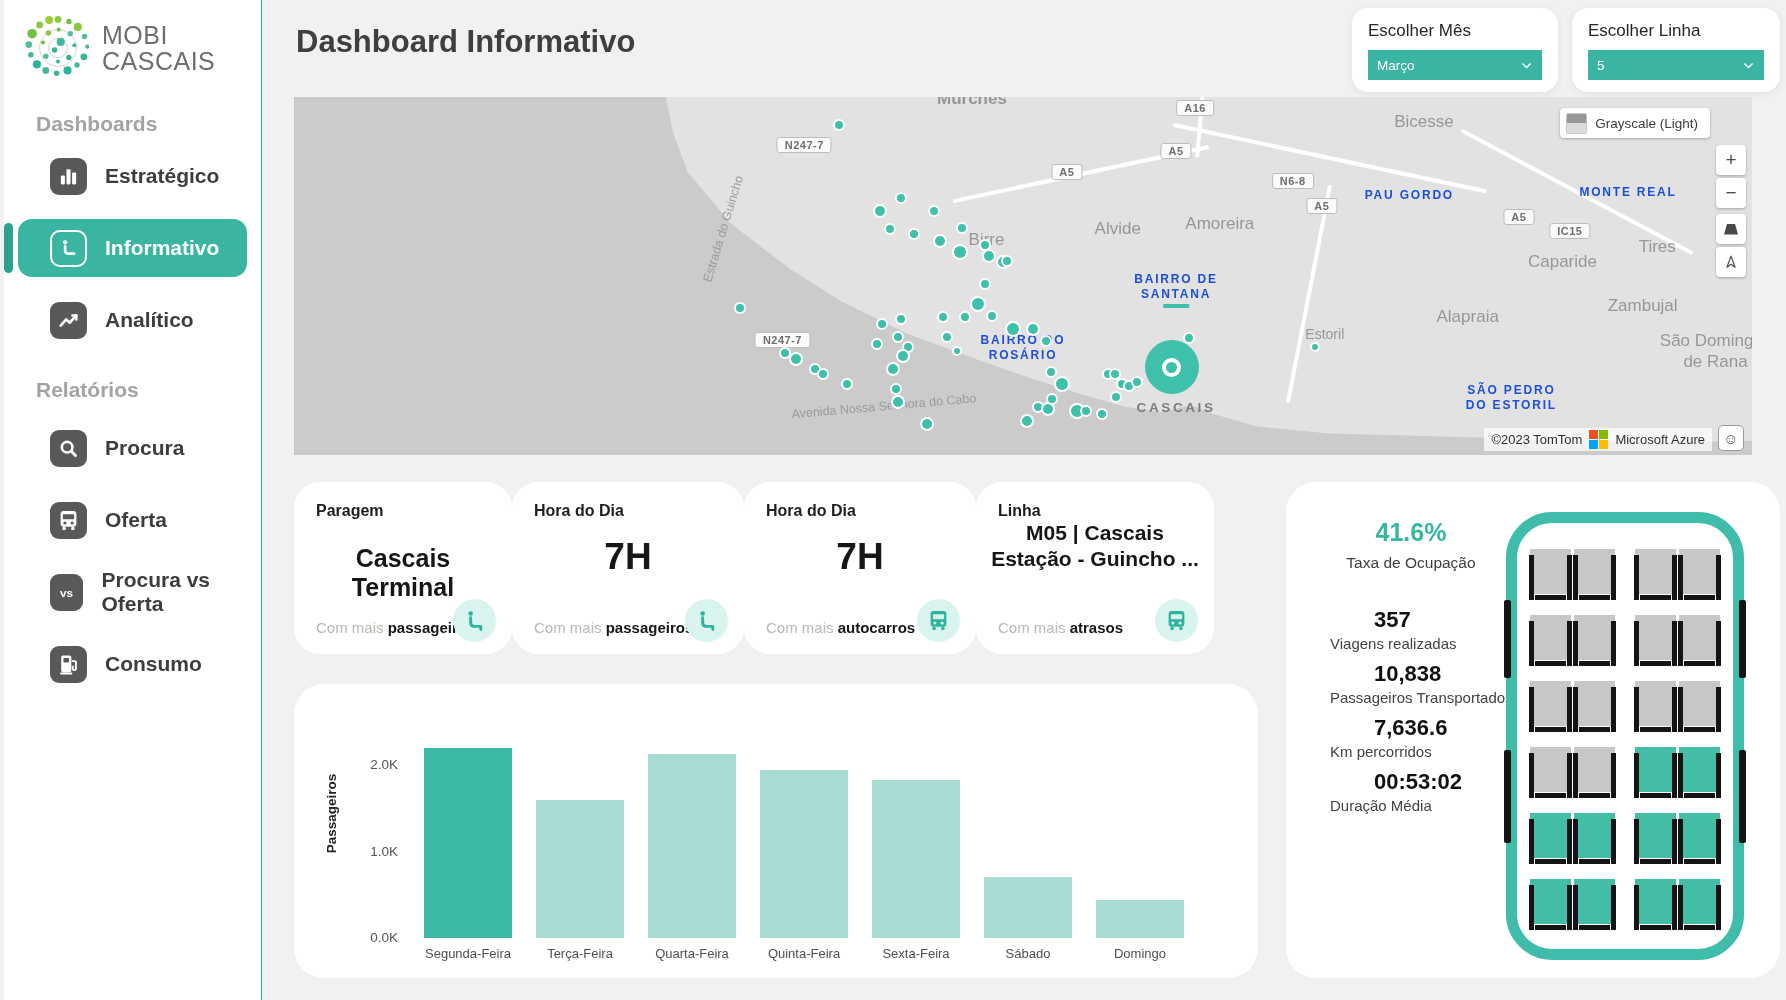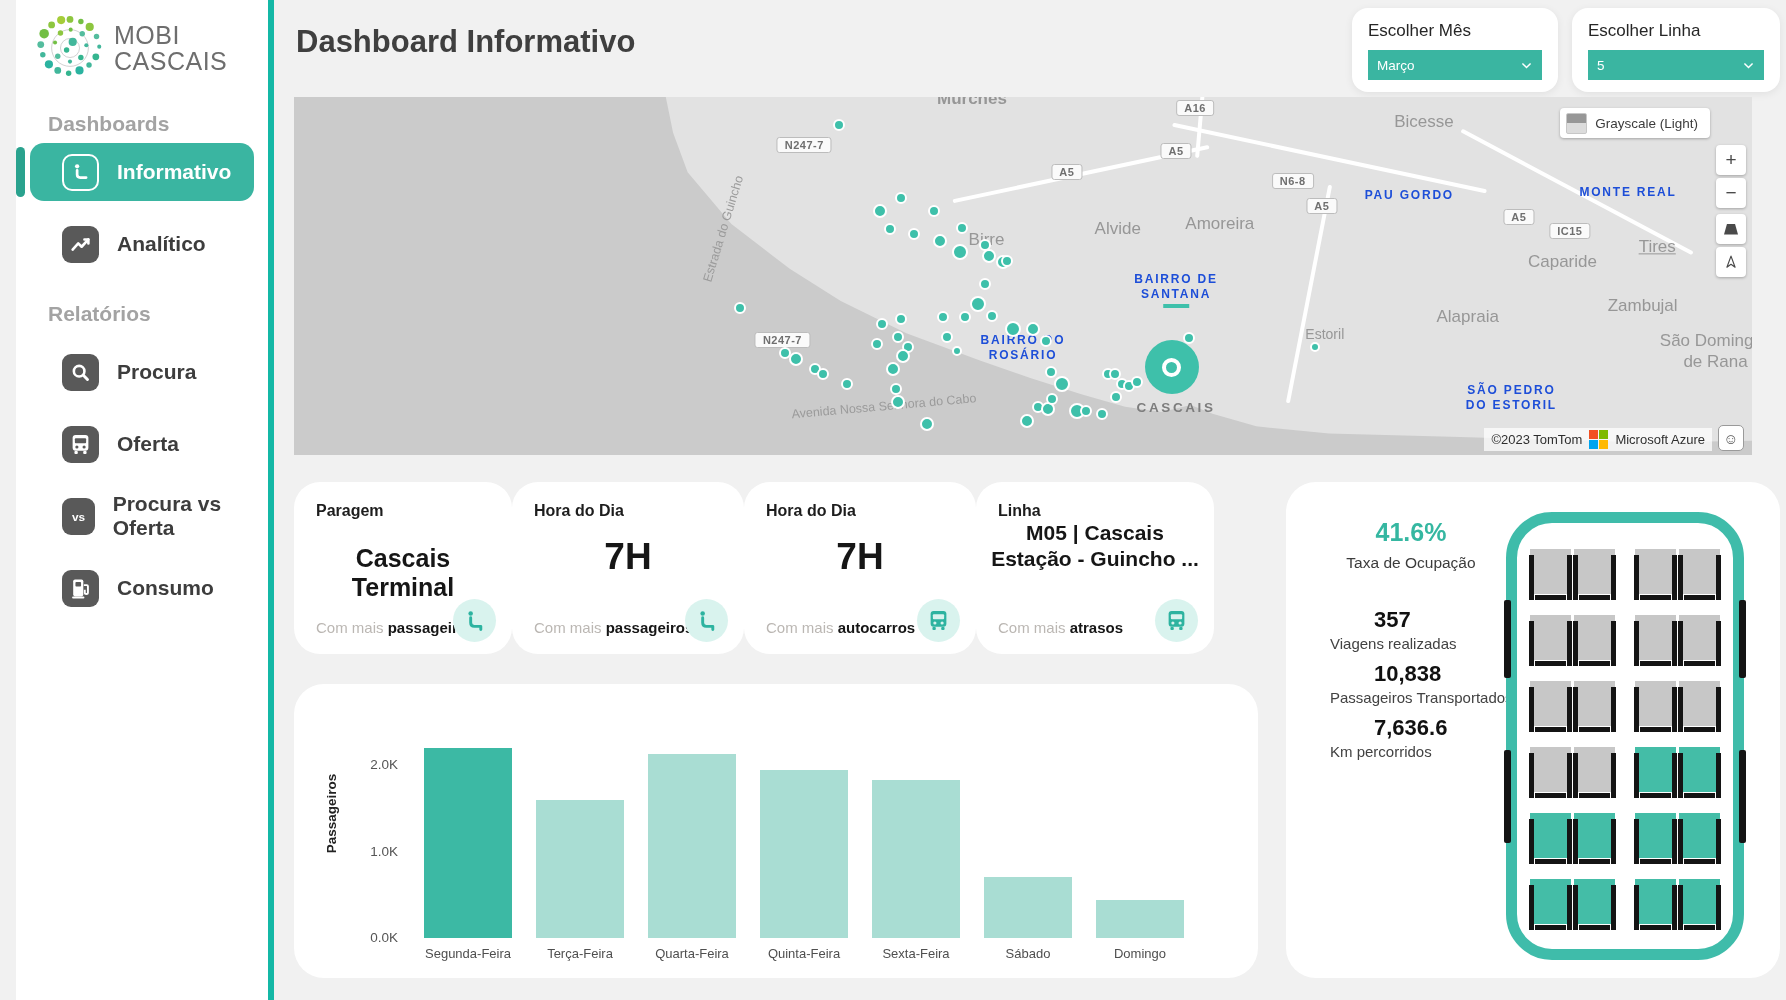--- a/index.html
+++ b/index.html
@@ -1,20 +1,20 @@
 <!DOCTYPE html>
 <html><head>
 <meta charset="utf-8">
 <style>
   html,body{margin:0;padding:0;}
   body{font-family:"Liberation Sans",sans-serif;background:#f1f1f1;}
   #app{position:relative;width:1786px;height:1000px;background:#f1f1f1;overflow:hidden;}
 
   
-  #sidebar{position:absolute;left:16px;top:0;bottom:0;width:258px;background:#fff;border-right:6px solid #14b8a6;box-sizing:border-box;}
+  #sidebar{position:absolute;left:4px;top:0;bottom:0;width:258px;background:#fff;border-right:1px solid #14b8a6;box-sizing:border-box;}
   .logo{display:flex;align-items:center;gap:10px;padding:14px 0 0 20px;}
   .logo svg{width:68px;height:68px;flex:0 0 auto;}
   .logo-text{color:#6e6e6e;font-size:25px;line-height:1.05;letter-spacing:.5px;}
   .nav-heading{padding-left:32px;font-size:21px;font-weight:bold;color:#a3a3a3;}
   .h-dash{margin:30px 0 4px;}
   .h-rel{margin:22px 0 10px;}
   .nav-item{position:relative;height:72px;display:flex;align-items:center;gap:18px;padding-left:46px;font-size:21px;font-weight:bold;color:#3d3d3d;cursor:pointer;}
   .icon-box{width:37px;height:37px;border-radius:9px;background:#595959;display:flex;align-items:center;justify-content:center;box-sizing:border-box;}
   .icon-box svg{width:27px;height:27px;}
   .nav-item.active{background:#3ab5a1;color:#fff;border-radius:14px;margin:7px 14px;height:58px;padding-left:32px;}
@@ -143,20 +143,30 @@
         <circle cx="54" cy="41" r="6" fill="#42b79b"></circle>
           <circle cx="45" cy="53" r="4" fill="#35b58f"></circle>
       </svg>
       <div class="logo-text">
         <div>MOBI</div>
         <div>CASCAIS</div>
       </div>
     </div>
     <nav id="sidebar-nav">
         <div class="nav-heading h-dash">Dashboards</div>
+        <div class="nav-item">
+          <span class="icon-box">
+            <svg viewBox="0 0 24 24">
+              <rect x="5.2" y="11" width="3.6" height="8" rx="1" fill="#fff"></rect>
+              <rect x="10.2" y="5.5" width="3.6" height="13.5" rx="1" fill="#fff"></rect>
+              <rect x="15.2" y="8.5" width="3.6" height="10.5" rx="1" fill="#fff"></rect>
+            </svg>
+          </span>
+          <span class="nav-label">Estratégico</span>
+        </div>
         <div class="nav-item active">
           <span class="icon-box">
             <svg viewBox="0 0 24 24">
               <circle cx="9" cy="6.5" r="1.9" fill="#fff"></circle>
               <path d="M9 10 v3.8 q0 2.7 2.7 2.7 H17" fill="none" stroke="#fff" stroke-width="2.4" stroke-linecap="round"></path>
             </svg>
           </span>
           <span class="nav-label">Informativo</span>
         </div>
         <div class="nav-item">
@@ -243,21 +253,21 @@
     <div class="road" style="left:62%;top:-2%;width:4px;height:19%;transform:rotate(5deg);"></div>
     <div class="road" style="left:69.5%;top:24%;width:3.5px;height:62%;transform:rotate(11deg);"></div>
     <div id="map-overlays">
         <div class="mlabel town" style="left: 46.5%; top: 0.5%; font-weight: bold;">Murches</div>
         <div class="mlabel town" style="left: 77.5%; top: 7%;">Bicesse</div>
         <div class="mlabel area" style="left: 76.5%; top: 27.5%;">PAU GORDO</div>
         <div class="mlabel area" style="left: 91.5%; top: 26.5%;">MONTE REAL</div>
         <div class="mlabel town" style="left: 63.5%; top: 35.5%;">Amoreira</div>
         <div class="mlabel town" style="left: 56.5%; top: 37%;">Alvide</div>
         <div class="mlabel town" style="left: 47.5%; top: 40%;">Birre</div>
-        <div class="mlabel town" style="left: 93.5%; top: 42%; text-decoration: underline;">Tires</div>
+        <div class="mlabel town" style="left: 93.5%; top: 42%;">Tires</div>
         <div class="mlabel town" style="left: 87%; top: 46%;">Caparide</div>
         <div class="mlabel town" style="left: 92.5%; top: 58.5%;">Zambujal</div>
         <div class="mlabel town" style="left: 80.5%; top: 61.5%;">Alapraia</div>
         <div class="mlabel small" style="left: 70.7%; top: 66.5%;">Estoril</div>
         <div class="mlabel area" style="left: 60.5%; top: 54%;">BAIRRO DE
 SANTANA<span class="tealbar"></span></div>
         <div class="mlabel area" style="left: 50%; top: 70%;">BAIRRO DO
 ROSÁRIO</div>
         <div class="mlabel area" style="left: 83.5%; top: 84%;">SÃO PEDRO
 DO ESTORIL</div>
@@ -433,20 +443,24 @@
           <div class="m-label">Viagens realizadas</div>
         </div>
         <div class="metric">
           <div class="m-value">10,838</div>
           <div class="m-label">Passageiros Transportados</div>
         </div>
         <div class="metric">
           <div class="m-value">7,636.6</div>
           <div class="m-label">Km percorridos</div>
         </div>
+        <div class="metric">
+          <div class="m-value">00:53:02</div>
+          <div class="m-label">Duração Média</div>
+        </div>
       </div>
     <div id="bus">
       <div class="wheel l1"></div>
       <div class="wheel l2"></div>
       <div class="wheel r1"></div>
       <div class="wheel r2"></div>
       <div id="seat-rows">
           <div class="seat-row first">
             <div class="pair">
               <div class="seat g">

